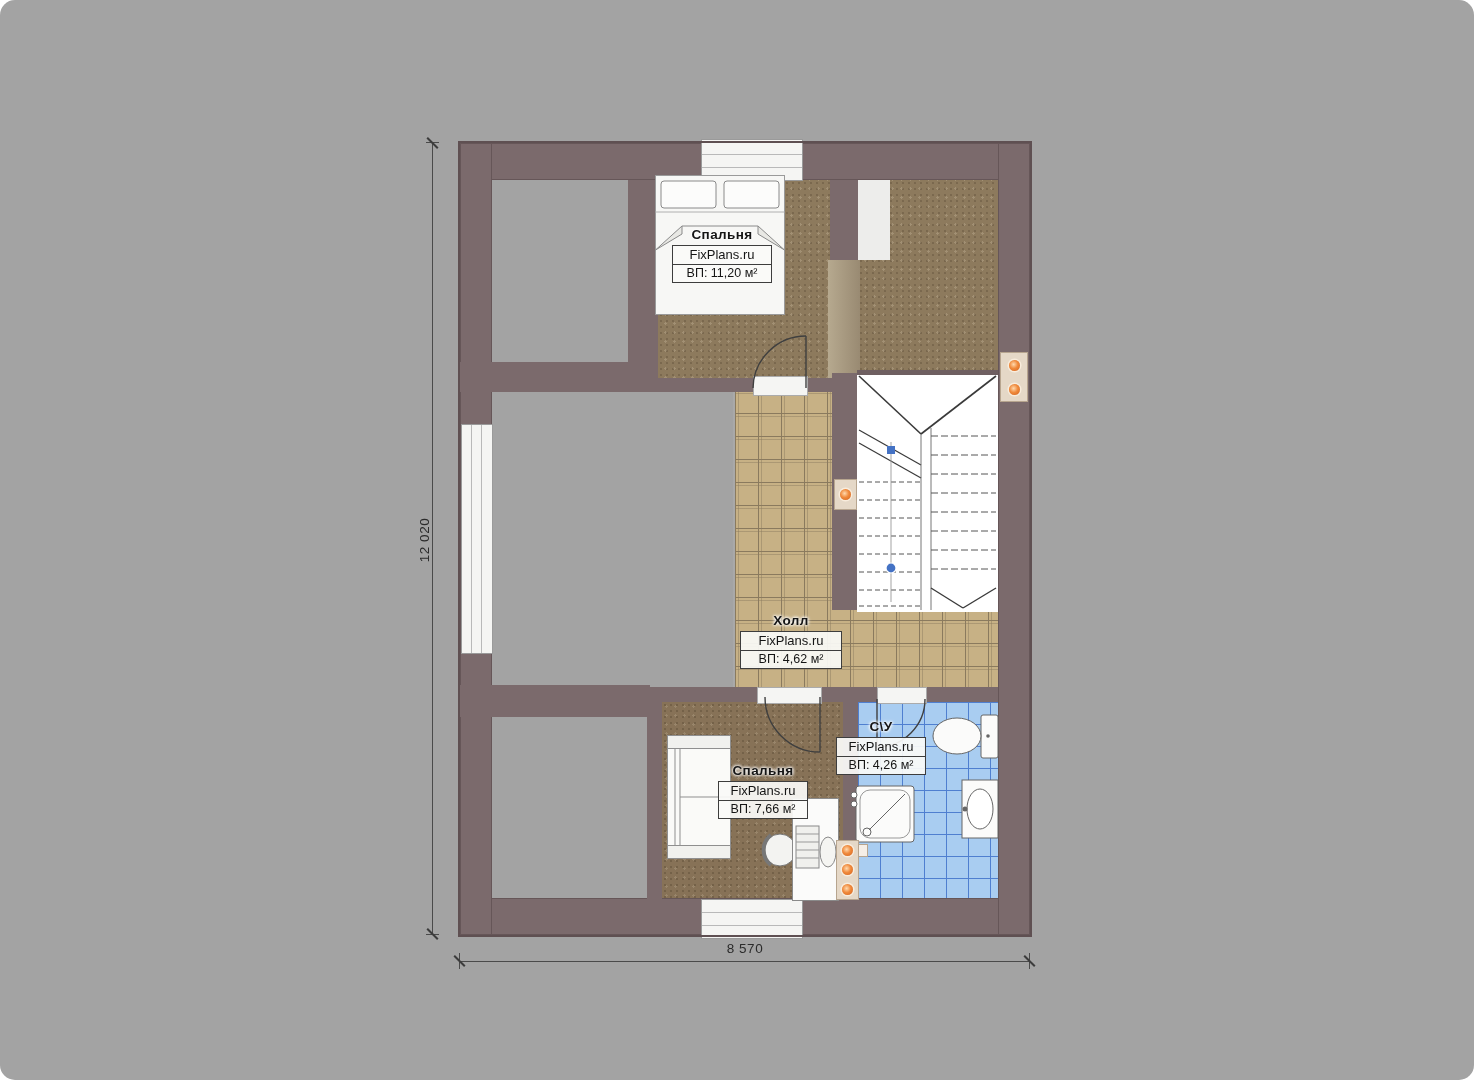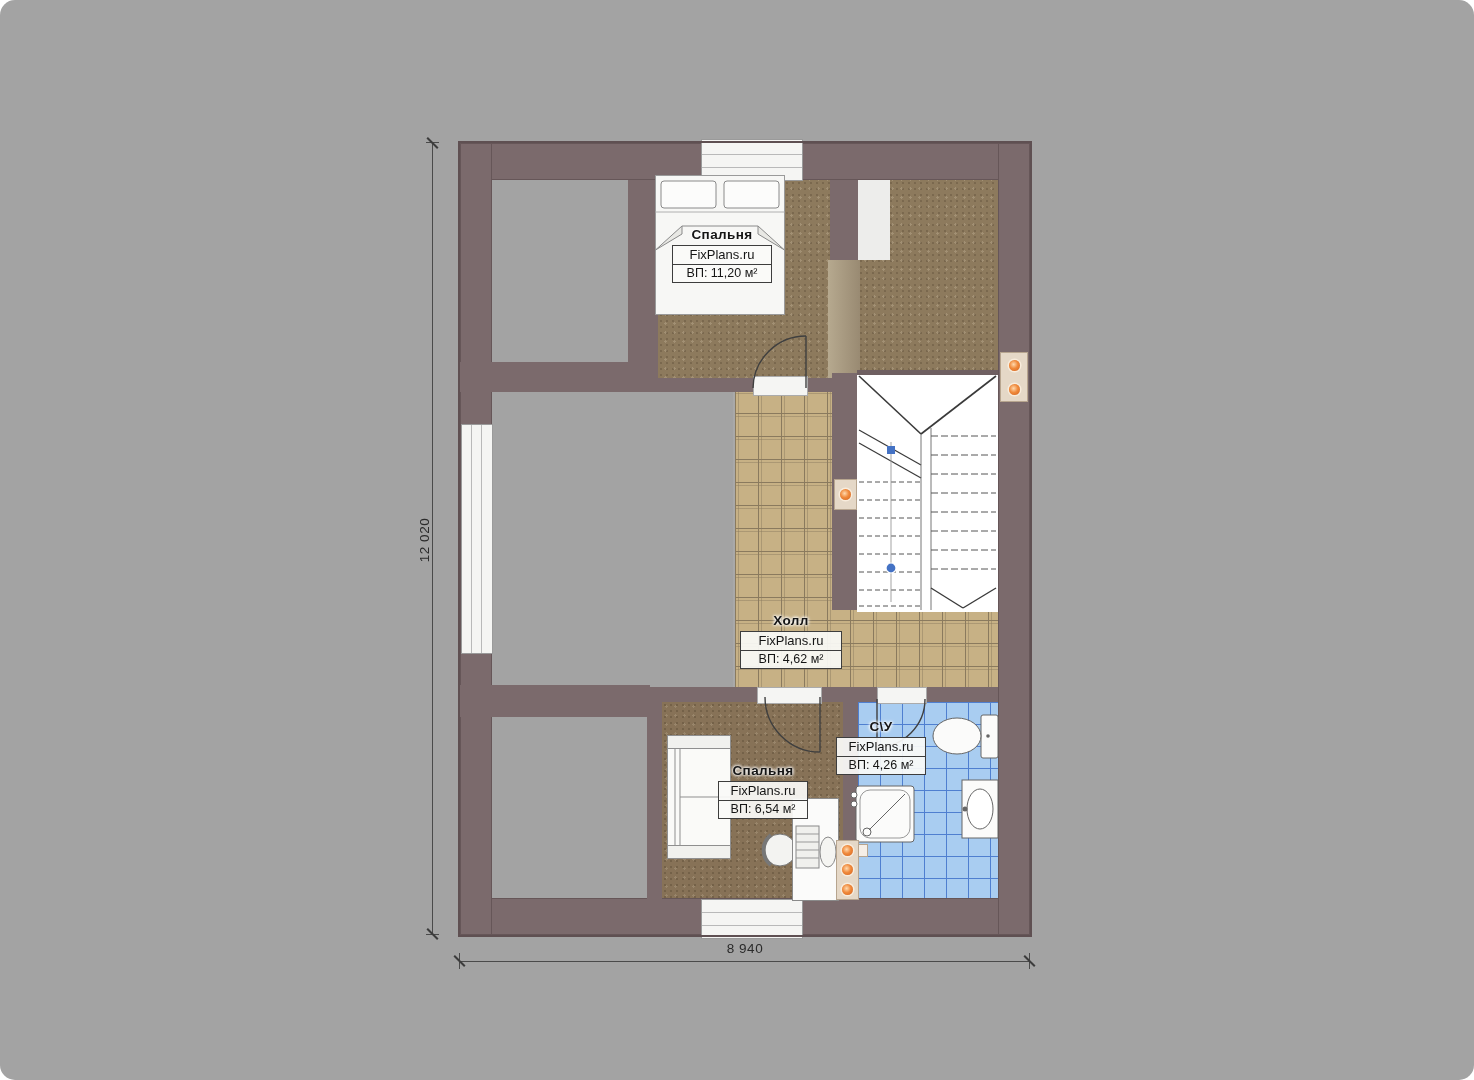--- a/index.html
+++ b/index.html
@@ -237,21 +237,21 @@
     <div class="room-name">Холл</div>
     <div class="label-box">
       <div class="row">FixPlans.ru</div>
       <div class="row">ВП: 4,62 м²</div>
     </div>
   </div>
   <div class="room-label" style="left:718px;top:763px;width:90px;">
     <div class="room-name">Спальня</div>
     <div class="label-box">
       <div class="row">FixPlans.ru</div>
-      <div class="row">ВП: 6,54 м²</div>
+      <div class="row">ВП: 7,66 м²</div>
     </div>
   </div>
   <div class="room-label" style="left:836px;top:719px;width:90px;">
     <div class="room-name">С\У</div>
     <div class="label-box">
       <div class="row">FixPlans.ru</div>
       <div class="row">ВП: 4,26 м²</div>
     </div>
   </div>
 
@@ -262,16 +262,16 @@
     <div class="slash" style="left:425px;top:142px;"></div>
     <div class="slash" style="left:425px;top:933px;"></div>
     <div class="dim-label" style="left:424px;top:540px;transform:translate(-50%,-50%) rotate(-90deg);">12 020</div>
   </div>
   <div>
     <div class="dim" style="left:460px;top:961px;width:570px;height:1px;"></div>
     <div class="dim" style="left:459px;top:953px;width:1px;height:16px;"></div>
     <div class="dim" style="left:1029px;top:953px;width:1px;height:16px;"></div>
     <div class="slash" style="left:452px;top:960px;"></div>
     <div class="slash" style="left:1022px;top:960px;"></div>
-    <div class="dim-label" style="left:745px;top:948px;transform:translate(-50%,-50%);">8 940</div>
+    <div class="dim-label" style="left:745px;top:948px;transform:translate(-50%,-50%);">8 570</div>
   </div>
 
 </div>
 
 </body></html>

